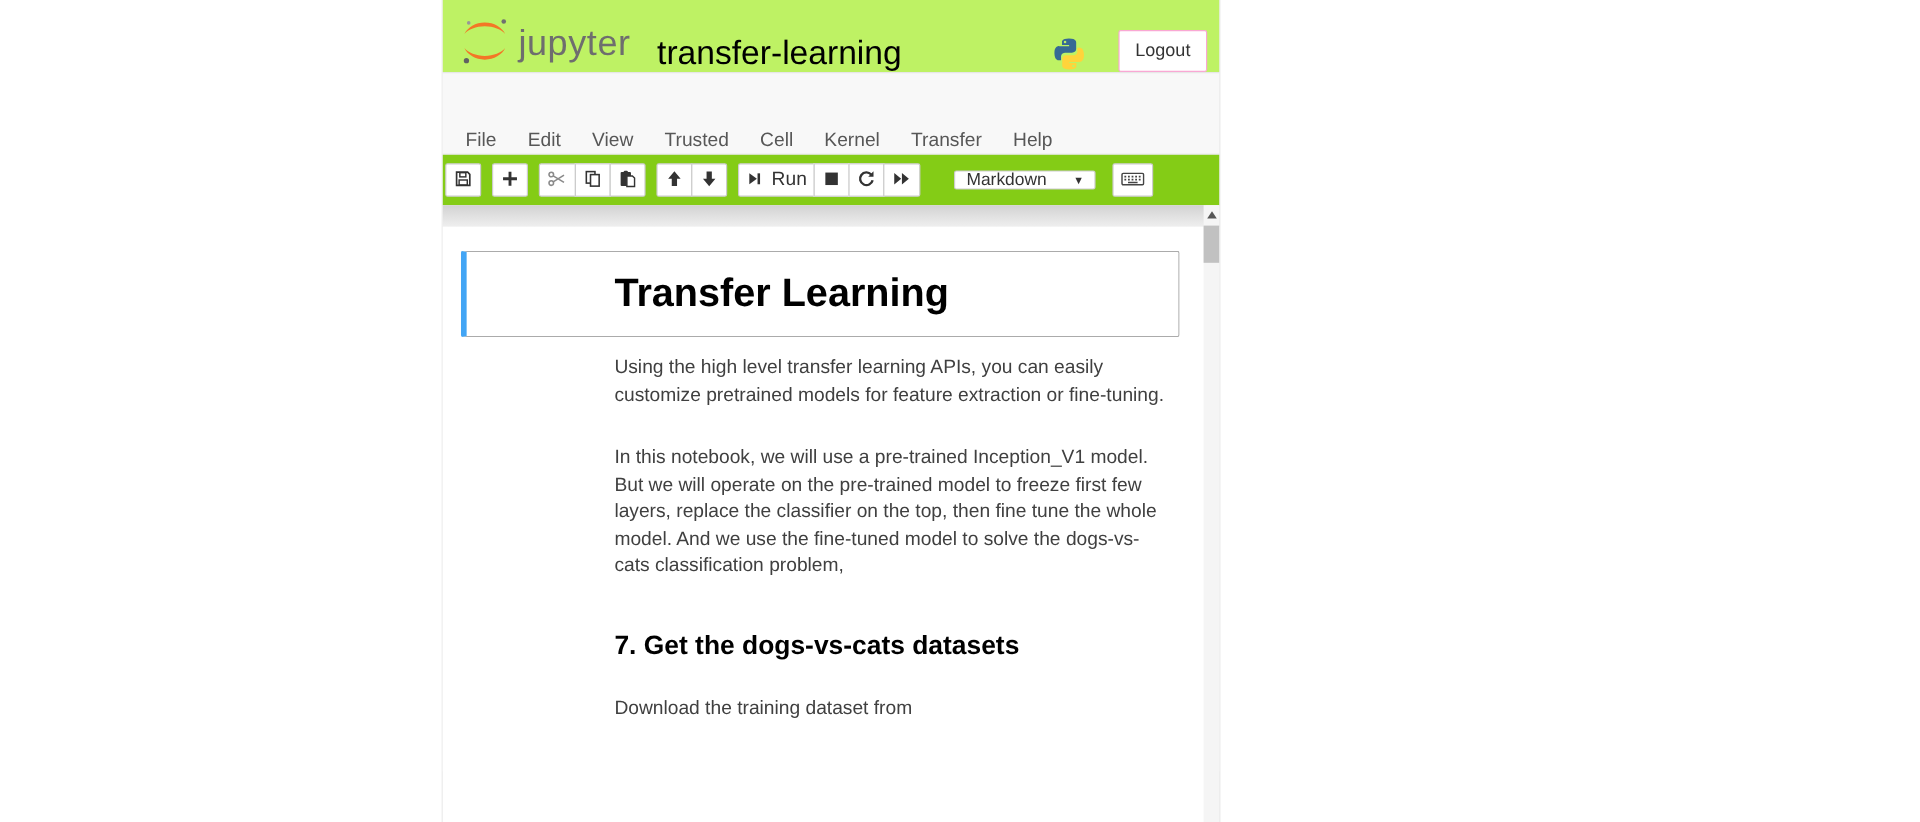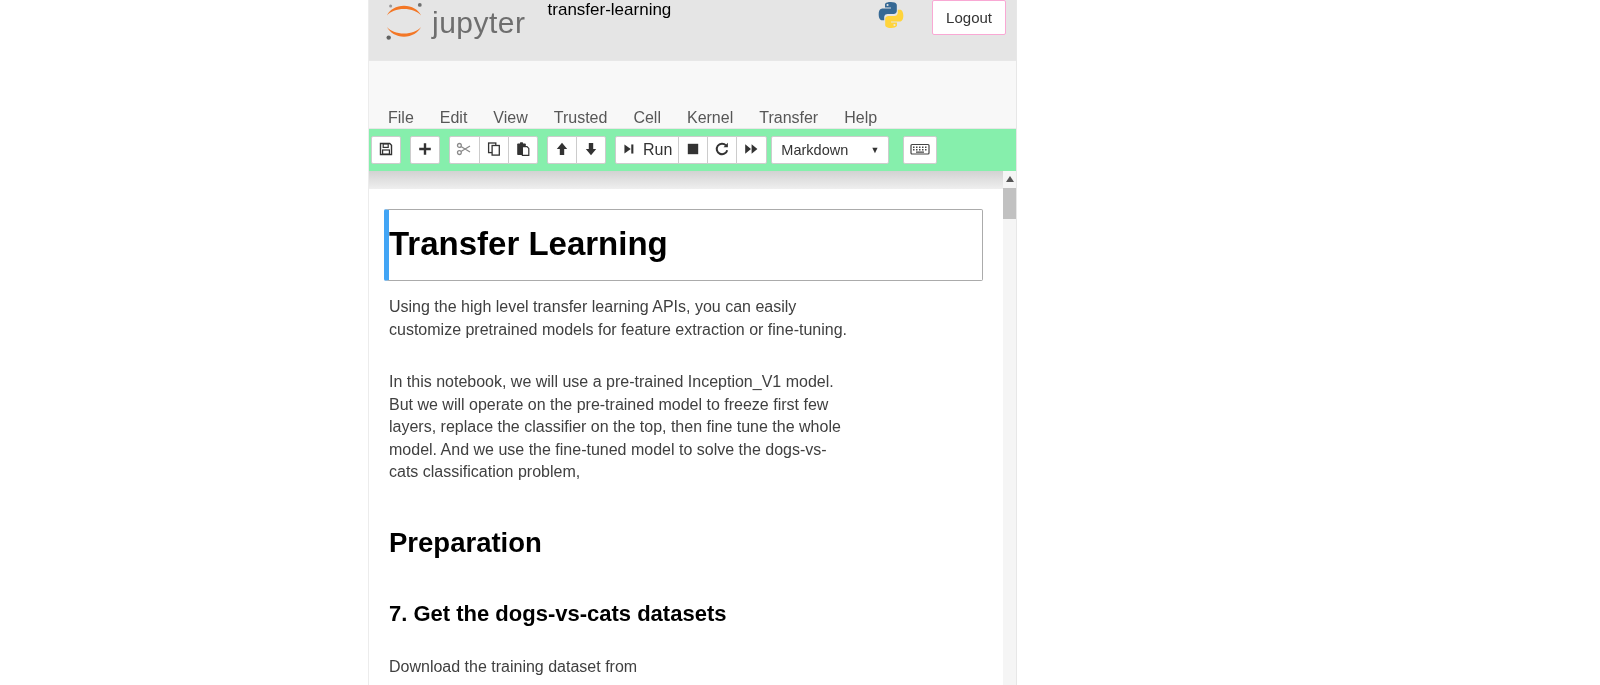--- a/index.html
+++ b/index.html
@@ -3,70 +3,70 @@
 <meta charset="utf-8">
 <style>
   * { box-sizing: border-box; margin: 0; padding: 0; }
   html, body { width: 1600px; height: 685px; background: #ffffff; overflow: hidden;
     font-family: "Liberation Sans", sans-serif; }
 
   .app { position: absolute; left: 368px; top: 0; width: 649px; height: 685px;
     background: #fff; border-left: 1px solid #ececec; border-right: 1px solid #e7e7e7; }
 
   
-  .header { height: 60px; display: flex; align-items: flex-start; padding: 0 10px 0 12px; background: #e5e5e5; }
+  .header { height: 60px; display: flex; align-items: flex-end; padding: 0 10px 0 12px; background: #bef264; }
   .logo { display: flex; align-items: center; cursor: pointer; }
   .logo-text { font-size: 30px; color: #6e6e6e; margin-left: 5px; letter-spacing: 0.5px; }
-  .nb-title { font-size: 17px; color: #000; margin-left: 22px; }
+  .nb-title { font-size: 28px; color: #000; margin-left: 22px; }
   .header-spacer { flex: 1; }
   .py-logo { display: flex; align-items: center; margin-right: 26px; }
   .logout-btn { background: #fff; border: 1px solid #f9a8d4; border-radius: 2px;
     color: #333; font-size: 15px; padding: 8px 13px; cursor: pointer;
     font-family: "Liberation Sans", sans-serif; }
 
   
   .menubar { height: 69px; background: #f8f8f8; border-top: 1px solid #e7e7e7;
     border-bottom: 1px solid #e7e7e7; }
   .indicator-row { height: 33px; display: flex; align-items: center;
     justify-content: flex-end; padding: 6px 5px 0 0; }
   .trust-badge { background: #fff; border: 1px solid #cacaca; border-radius: 2px;
     color: #333; font-size: 15px; padding: 3px 11px; cursor: default; }
   .kernel-sep { width: 2px; height: 22px; background: #6b6b6b; margin: 0 9px 0 44px; }
   .kernel-name { font-size: 16px; color: #777; }
   .kernel-circle { margin-left: 8px; display: flex; align-items: center; }
   .menu-row { height: 34px; display: flex; align-items: center; padding-left: 6px; margin-top: 40px; }
   .menu-item { font-size: 16px; color: #575757; padding: 6px 13px; cursor: pointer; }
 
   
-  .toolbar { height: 42px; background: #86efac; display: flex; align-items: center; padding-left: 2px; }
+  .toolbar { height: 42px; background: #84cc16; display: flex; align-items: center; padding-left: 2px; }
   .btn-group { display: flex; margin-left: 9px; }
   .btn-group:first-child { margin-left: 0; }
   .tbtn { height: 28px; min-width: 30px; background: #fff; border: 1px solid #ccc;
     border-radius: 2px; display: flex; align-items: center; justify-content: center;
     padding: 0 6px; cursor: pointer; }
   .btn-group .tbtn + .tbtn { margin-left: -1px; border-radius: 0; }
   .btn-group .tbtn:first-child { border-radius: 2px 0 0 2px; }
   .btn-group .tbtn:last-child { border-radius: 0 2px 2px 0; }
   .btn-group .tbtn:only-child { border-radius: 2px; }
   .run-label { font-size: 16px; color: #333; margin-left: 7px; }
-  .cell-type-select { width: 118px; height: 28px; margin-left: 4px; background: #fff;
+  .cell-type-select { width: 118px; height: 16px; margin-left: 28px; background: #fff;
     border: 1px solid #ccc; border-radius: 2px; display: flex; align-items: center;
     justify-content: space-between; padding: 0 9px; font-size: 14.5px; color: #333; cursor: pointer; }
   .caret { font-size: 9px; color: #333; }
   .kb-btn { margin-left: 14px; }
 
   
   .scroll-strip { height: 18px; width: 636px; background: linear-gradient(#d2d2d2, #efefef); }
 
   
   .content { position: relative; height: 454px; background: #fff; }
   .notebook { padding: 20px 22px 0 15px; width: 636px; }
 
   .cell { display: flex; border: 1px solid transparent; border-left-width: 5px;
-    border-radius: 2px; padding: 5px 0; cursor: pointer; flex-direction: column; }
+    border-radius: 2px; padding: 5px 0; cursor: pointer; }
   .cell.selected { border-color: #ababab; border-left-color: #42a5f5; }
   .prompt { width: 123px; flex: none; }
   .inner { flex: 1; min-width: 0; padding-right: 4px; }
   .inner h1 { font-size: 33px; line-height: 38px; font-weight: bold; color: #000; margin: 10px 0 12px; }
   .inner h2 { font-size: 27.5px; line-height: 32px; font-weight: bold; color: #000; margin: 22px 0 10px; }
   .inner h3 { font-size: 22px; line-height: 26px; font-weight: bold; color: #000; margin: 20px 0 8px; }
   .inner p  { font-size: 16px; line-height: 22.5px; color: #404040; margin: 9px 0; max-width: 465px; }
 
   
   .scrollbar { position: absolute; right: 0; top: 171px; bottom: 0; width: 13px; background: #f5f5f5; }
@@ -228,26 +228,20 @@
           </div>
       </div>
 
       <div class="cell">
         <div class="prompt"></div>
         <div class="inner">
             <p>In this notebook, we will use a pre-trained Inception_V1 model. But we will operate on the pre-trained model to freeze first few layers, replace the classifier on the top, then fine tune the whole model. And we use the fine-tuned model to solve the dogs-vs-cats classification problem,</p>
           </div>
       </div>
 
-      <div class="cell">
-        <div class="prompt"></div>
-        <div class="inner">
-            <h2>Preparation</h2>
-          </div>
-      </div>
 
       <div class="cell">
         <div class="prompt"></div>
         <div class="inner">
             <h3>7. Get the dogs-vs-cats datasets</h3>
           </div>
       </div>
 
       <div class="cell">
         <div class="prompt"></div>

